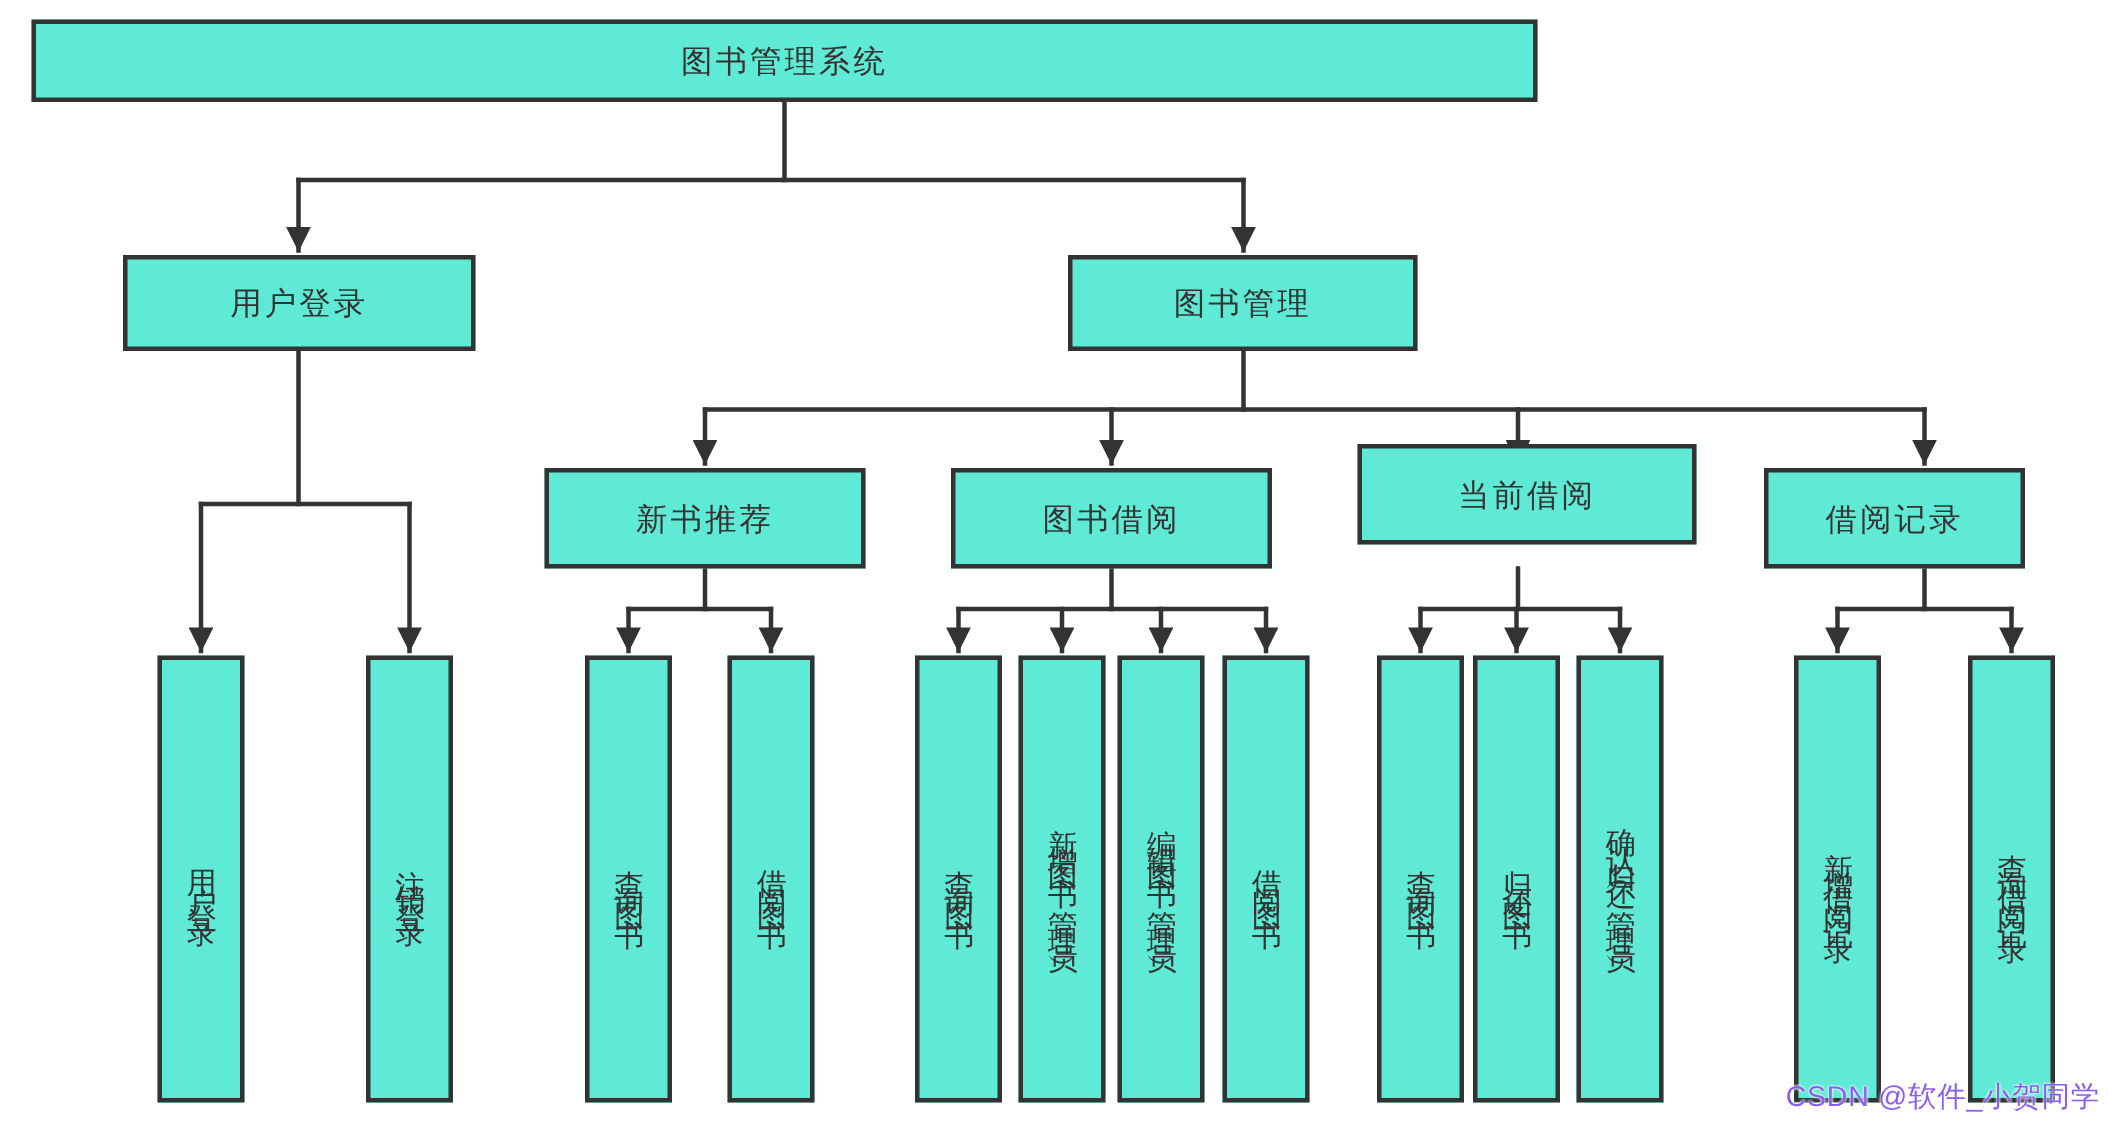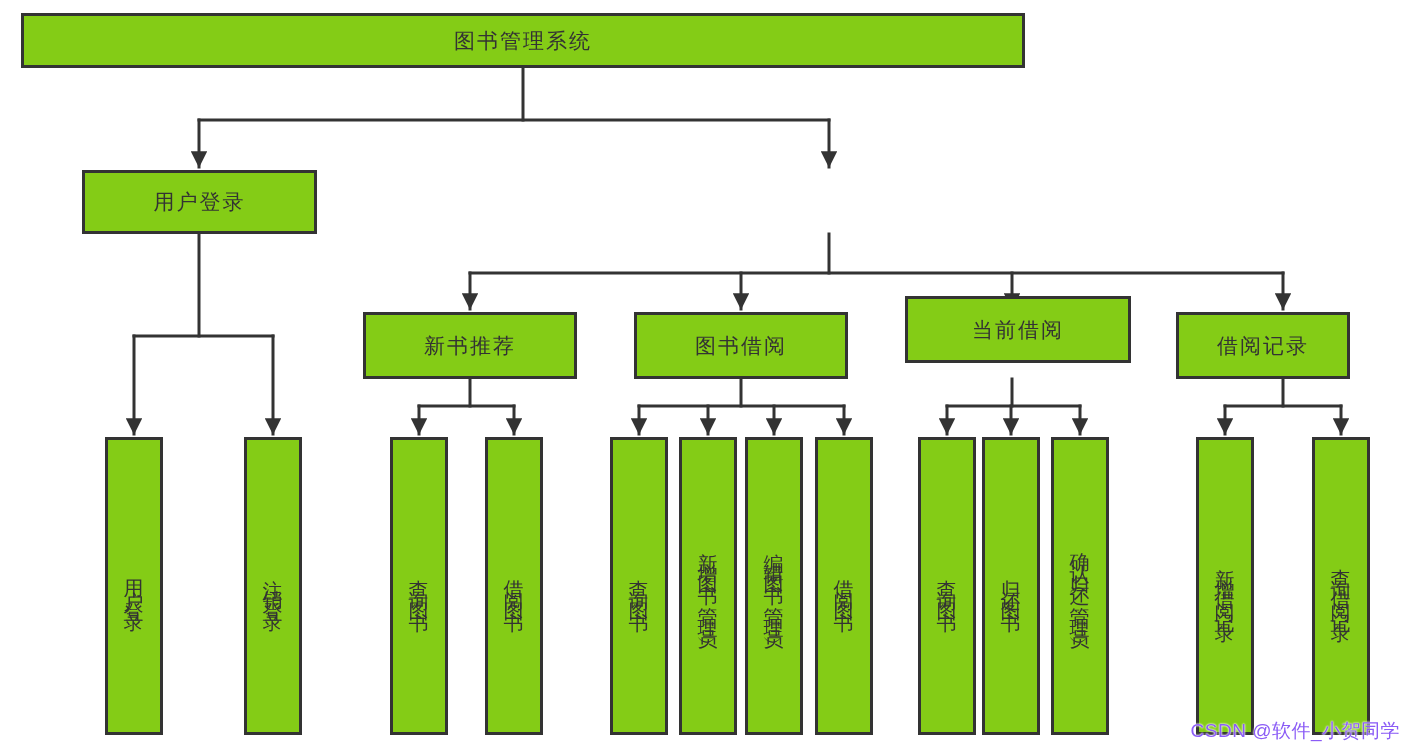--- a/index.html
+++ b/index.html
@@ -18,21 +18,21 @@
   .edges {
     position: absolute;
     left: 0; top: 0;
     width: 1405px; height: 747px;
     z-index: 1;
   }
   .node {
     position: absolute;
     box-sizing: border-box;
     border: 3px solid #333333;
-    background: #84cc16;
+    background: #5eead4;
     color: #333333;
     display: flex;
     align-items: center;
     justify-content: center;
     z-index: 2;
   }
   .hnode {
     font-size: 21px;
     letter-spacing: 2px;
     white-space: nowrap;
@@ -138,20 +138,23 @@
     </g>
   </svg>
 
   <div id="root" class="node hnode">
     <span>图书管理系统</span>
   </div>
 
   <div id="l2a" class="node hnode">
     <span>用户登录</span>
   </div>
+  <div id="l2b" class="node hnode">
+    <span>图书管理</span>
+  </div>
 
   <div id="l3a" class="node hnode">
     <span>新书推荐</span>
   </div>
   <div id="l3b" class="node hnode">
     <span>图书借阅</span>
   </div>
   <div id="l3c" class="node hnode">
     <span>当前借阅</span>
   </div>

